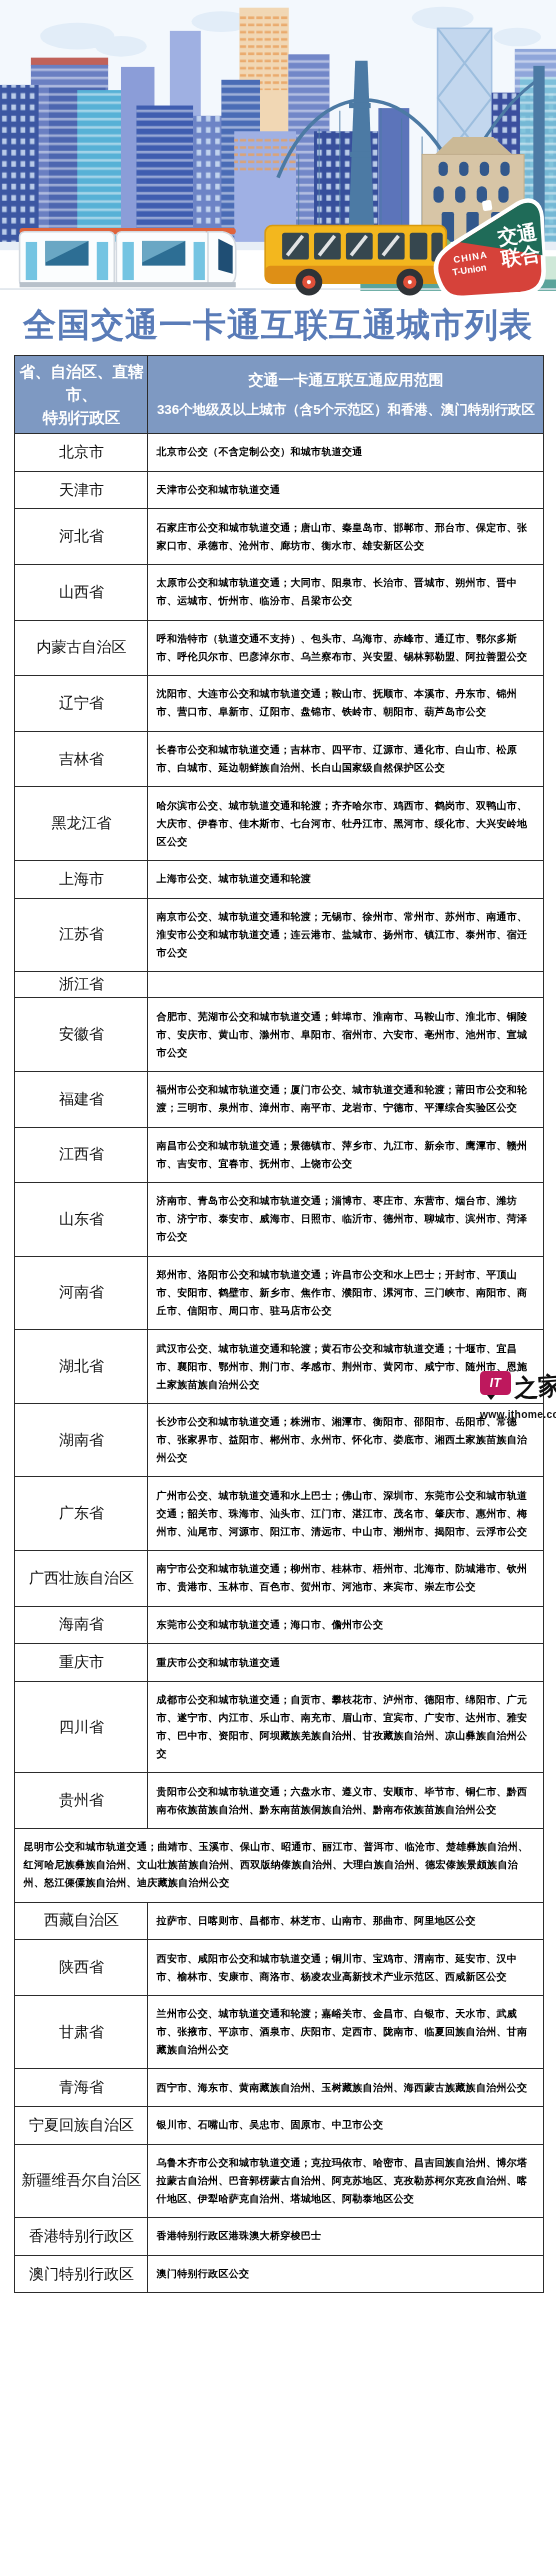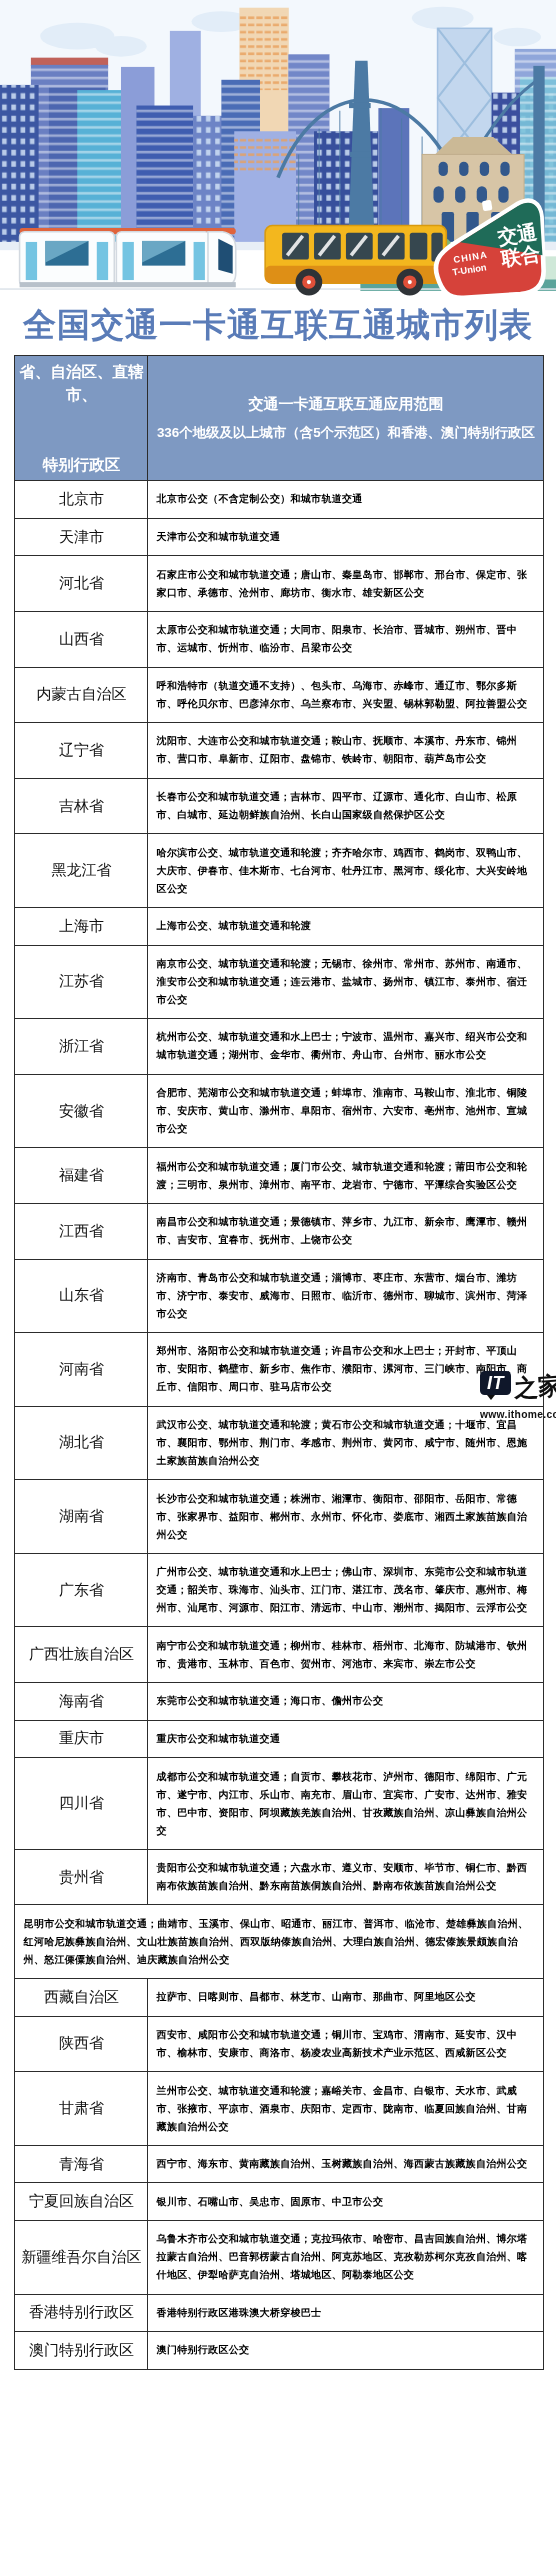--- a/index.html
+++ b/index.html
@@ -17,21 +17,21 @@
   }
   
   .city-table{
     position:absolute;left:14.4px;top:355px;width:530px;
     border:1.5px solid #2c2c2c;box-sizing:border-box;background:#fff;
   }
   .thead{display:flex;background:#7e99c2;color:#ffffff;border-bottom:1.5px solid #2c2c2c;min-height:66px;}
   .th-region{
     flex:0 0 133px;width:133px;border-right:1.5px solid #2c2c2c;box-sizing:border-box;
     display:flex;flex-direction:column;align-items:center;justify-content:center;
-    font-size:15.5px;font-weight:bold;line-height:23px;text-align:center;padding:4.1px 3.1px;gap:47px;
+    font-size:15.5px;font-weight:bold;line-height:23px;text-align:center;padding:4.1px 3.1px;
   }
   .th-scope{
     flex:1;display:flex;flex-direction:column;align-items:center;justify-content:center;
     text-align:center;padding:5.2px 7.2px;gap:13px;
   }
   .th-scope-l1{font-size:15px;font-weight:bold;line-height:17.5px;}
   .th-scope-l2{font-size:13.4px;font-weight:bold;line-height:16.5px;}
   .trow{display:flex;border-bottom:1.5px solid #2c2c2c;}
   .trow:last-child{border-bottom:none;}
   .cell-region{
@@ -41,22 +41,22 @@
   }
   .cell-scope{
     flex:1;display:flex;align-items:center;
     padding:9.3px 12.4px 9.3px 8.2px;font-size:10px;line-height:18px;font-weight:bold;color:#000000;
     letter-spacing:0.3px;
   }
   
   .ithome-wm{position:absolute;left:480px;top:1371px;width:88px;z-index:4;color:#101010;}
   .ithome-top{display:flex;align-items:flex-start;}
   .it-badge{
-    position:relative;width:31px;height:24px;background:#0f172a;border-radius:4.6px;
-    display:flex;align-items:center;justify-content:center;color:#fff;font-size:18px;font-weight:bold;
+    position:relative;width:31px;height:24px;background:#be185d;border-radius:4.6px;
+    display:flex;align-items:center;justify-content:center;color:#fff;font-size:12px;font-weight:bold;
     font-style:italic;letter-spacing:0.5px;
   }
   .it-badge::after{
     content:"";position:absolute;left:7.2px;bottom:-4.6px;width:0;height:0;
     border-left:4.6px solid transparent;border-right:4.6px solid transparent;border-top:5.7px solid #101010;
   }
   .zhijia{font-family:"DejaVu Serif","Liberation Serif",serif;font-size:24px;font-weight:bold;margin-left:3.1px;transform:rotate(-4deg);}
   .ithome-url{font-size:10.3px;font-weight:bold;margin-top:6.2px;letter-spacing:0.3px;white-space:nowrap;}
 </style>
 </head>
@@ -283,21 +283,20 @@
       <div class="cell-scope">上海市公交、城市轨道交通和轮渡</div>
     </div>
 
     <div class="trow">
       <div class="cell-region">江苏省</div>
       <div class="cell-scope">南京市公交、城市轨道交通和轮渡；无锡市、徐州市、常州市、苏州市、南通市、淮安市公交和城市轨道交通；连云港市、盐城市、扬州市、镇江市、泰州市、宿迁市公交</div>
     </div>
 
     <div class="trow">
       <div class="cell-region">浙江省</div>
-      <div class="cell-scope">杭州市公交、城市轨道交通和水上巴士；宁波市、温州市、嘉兴市、绍兴市公交和城市轨道交通；湖州市、金华市、衢州市、舟山市、台州市、丽水市公交</div>
     </div>
 
     <div class="trow">
       <div class="cell-region">安徽省</div>
       <div class="cell-scope">合肥市、芜湖市公交和城市轨道交通；蚌埠市、淮南市、马鞍山市、淮北市、铜陵市、安庆市、黄山市、滁州市、阜阳市、宿州市、六安市、亳州市、池州市、宣城市公交</div>
     </div>
 
     <div class="trow">
       <div class="cell-region">福建省</div>
       <div class="cell-scope">福州市公交和城市轨道交通；厦门市公交、城市轨道交通和轮渡；莆田市公交和轮渡；三明市、泉州市、漳州市、南平市、龙岩市、宁德市、平潭综合实验区公交</div>

